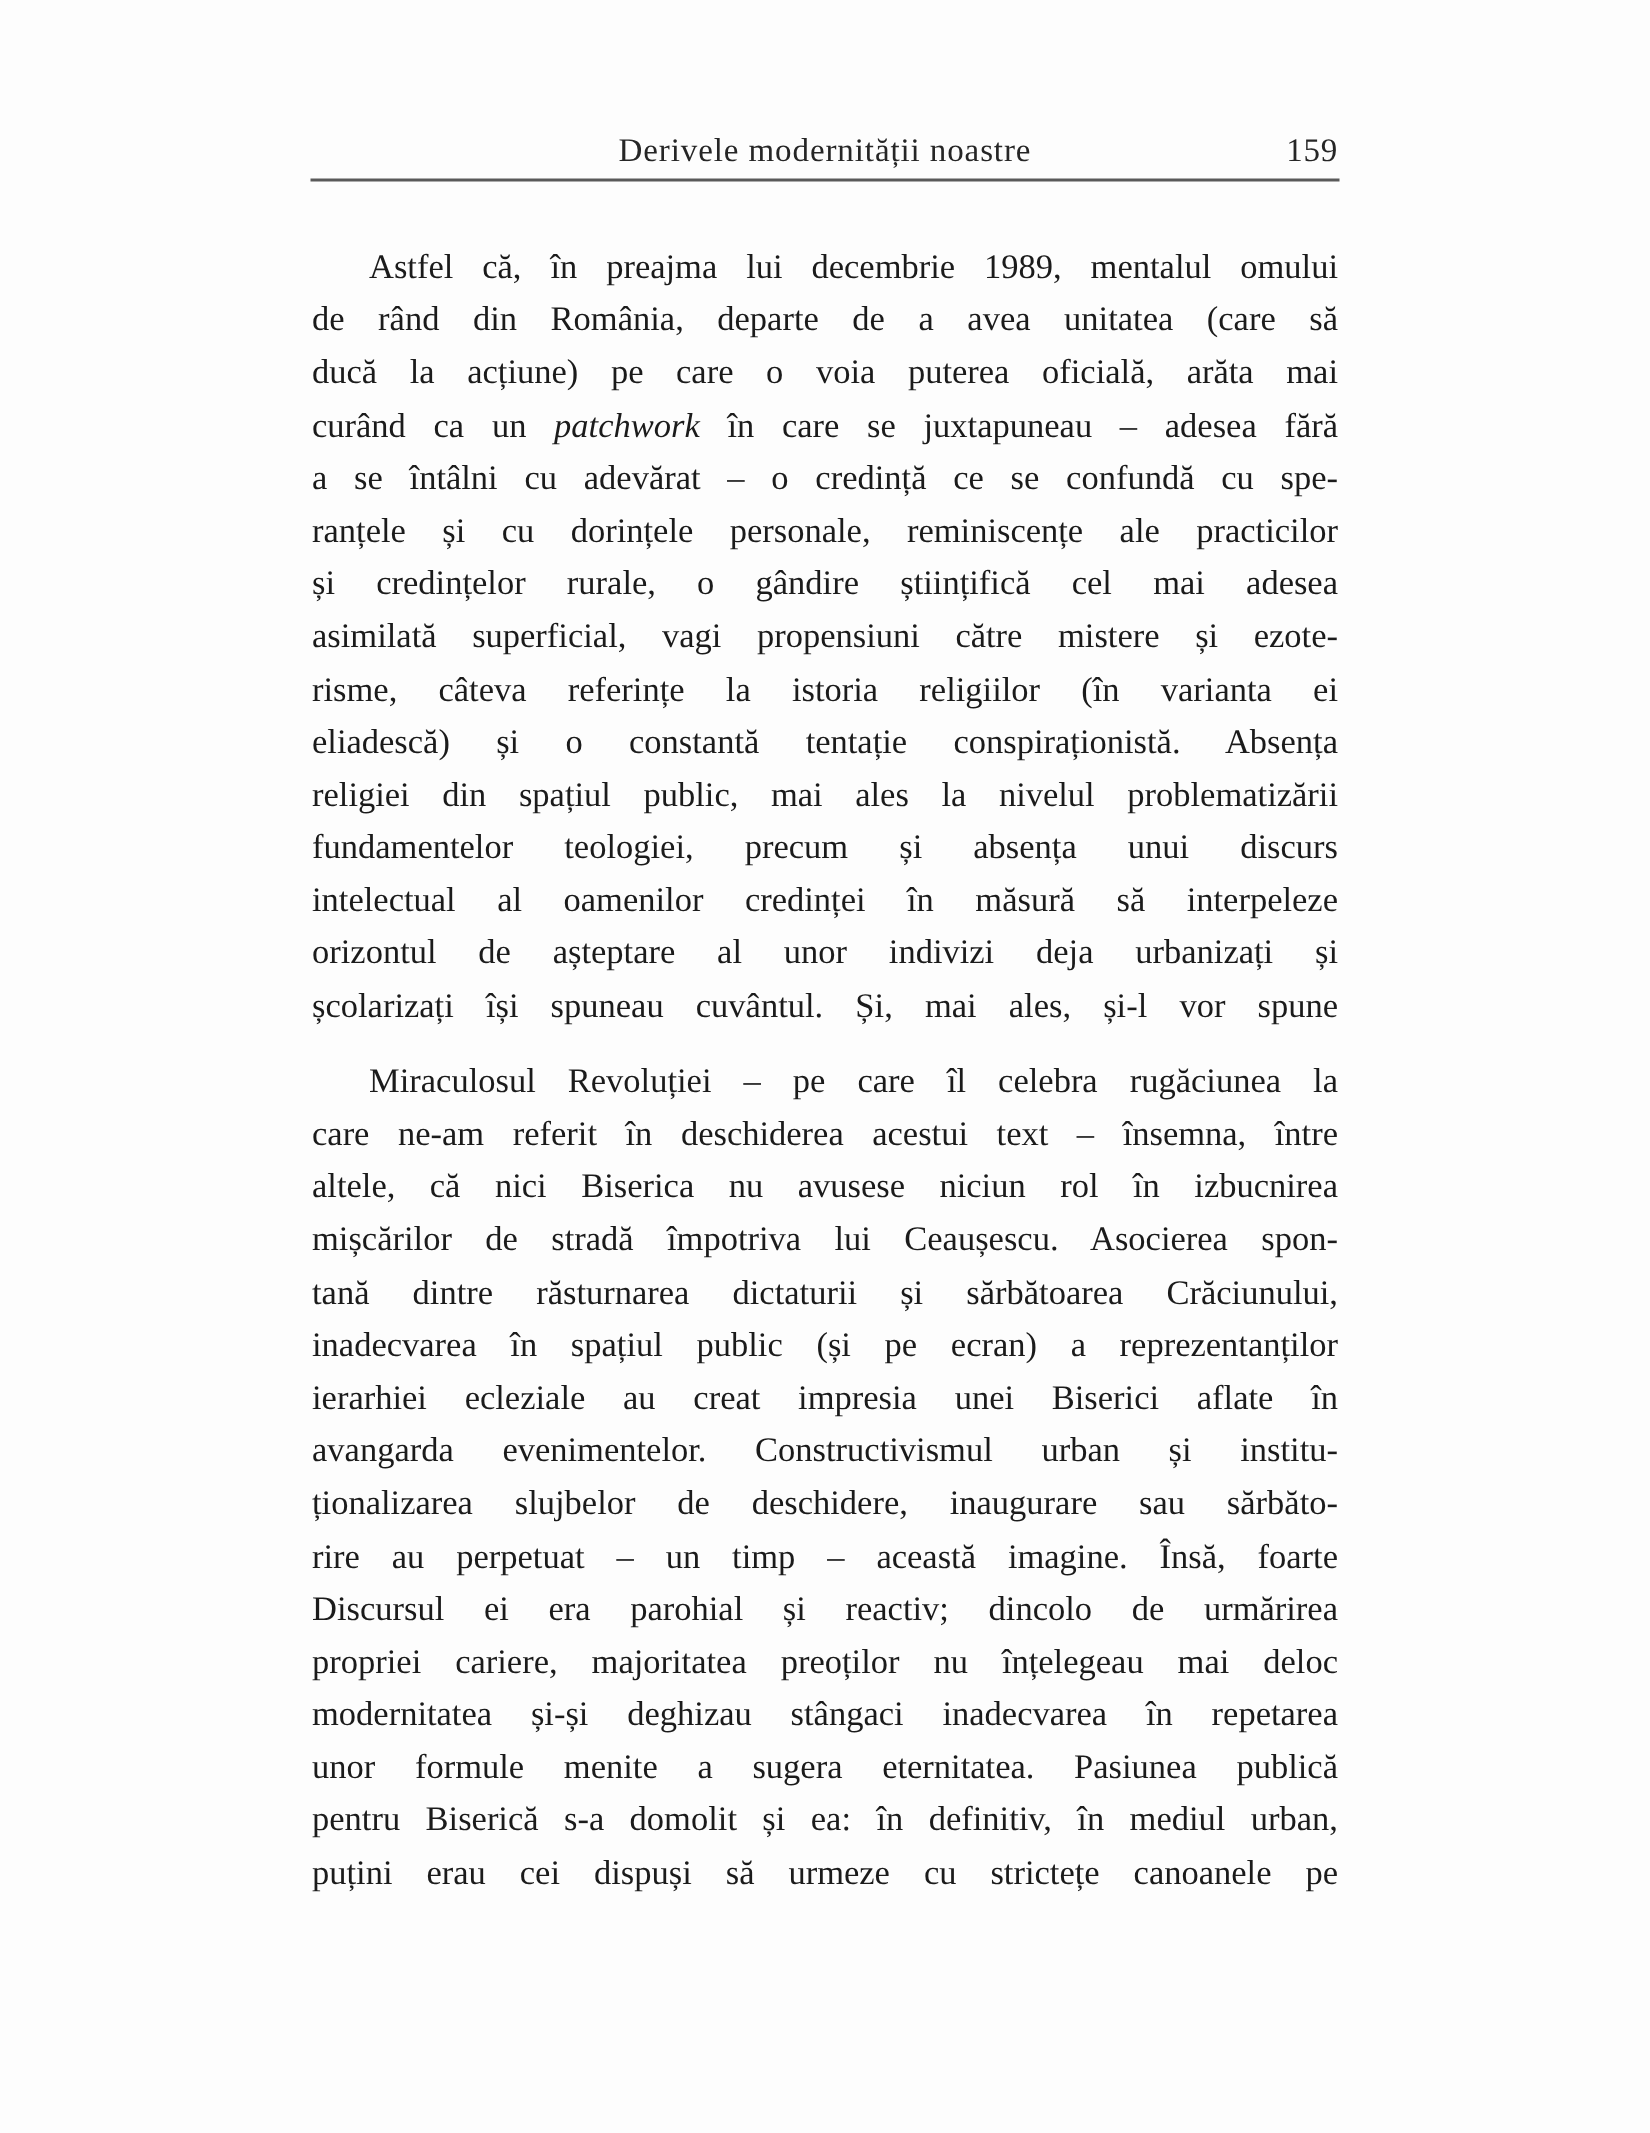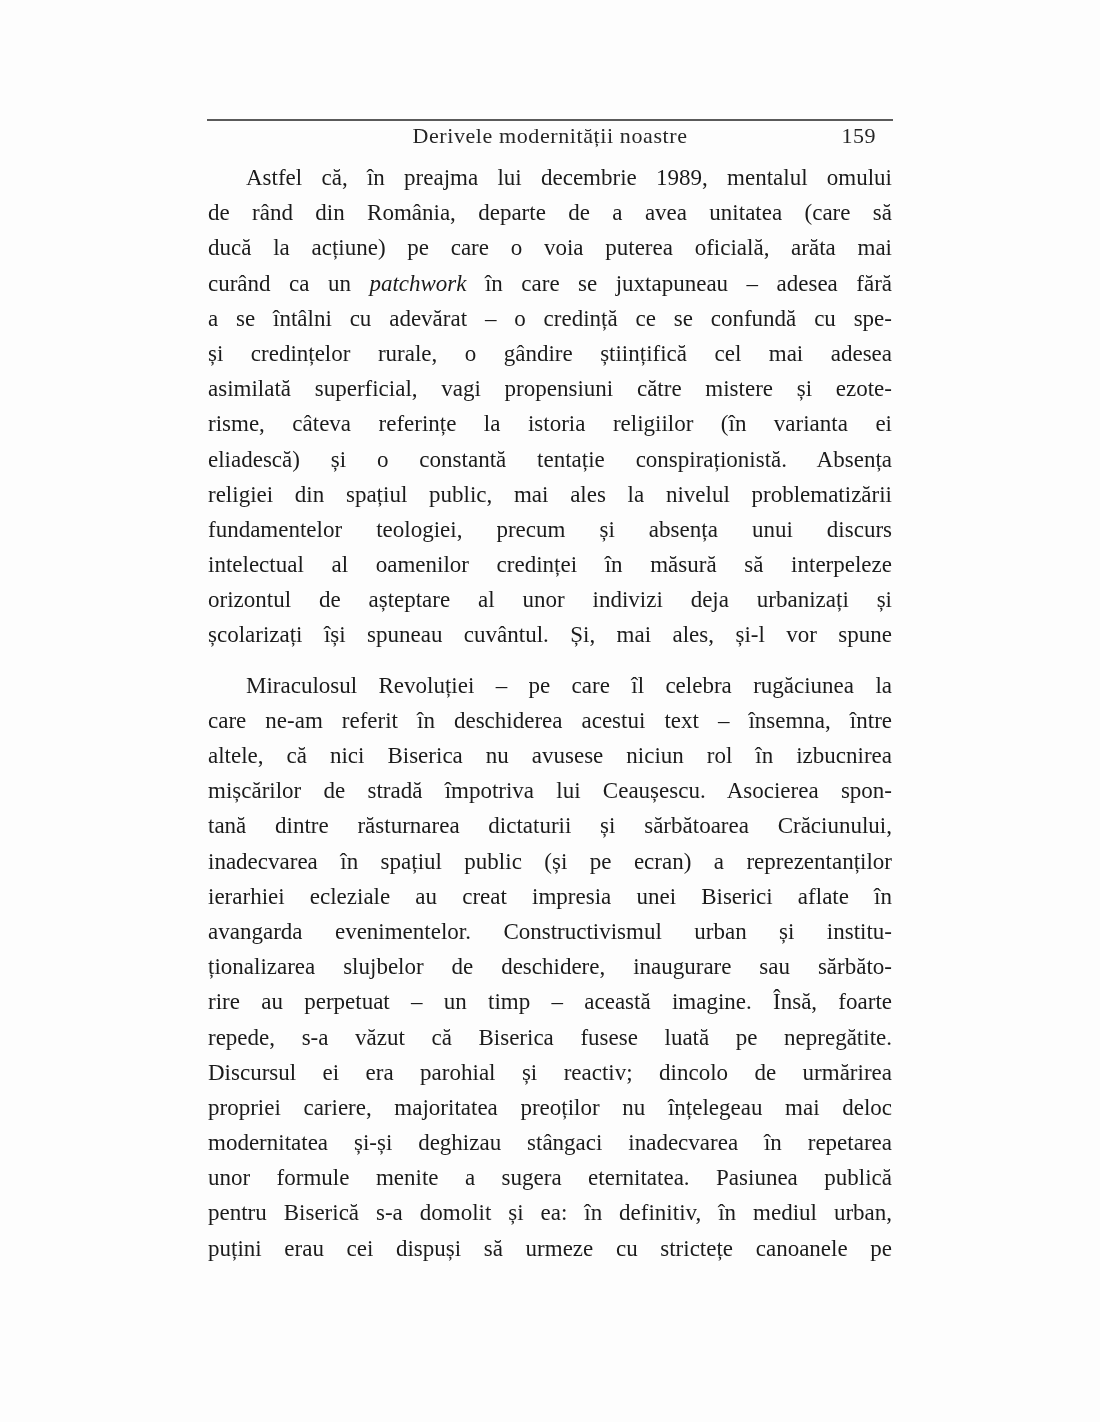--- a/index.html
+++ b/index.html
@@ -19,30 +19,29 @@
   }
   .running-head {
     position: absolute;
     top: 85px;
     left: 208px;
     width: 684px;
     height: 30px;
     font-size: 22px;
     line-height: 30px;
     color: #262626;
-    margin-top: 36px;
   }
   .running-title {
     display: block;
     text-align: center;
     letter-spacing: 0.6px;
   }
   .folio {
     position: absolute;
-    right: 16px;
+    right: 0;
     top: 0;
     letter-spacing: 0.5px;
     text-align: right;
   }
   .head-rule {
     position: absolute;
     top: 119px;
     left: 207px;
     width: 686px;
     height: 2px;
@@ -86,40 +85,40 @@
   </div>
 
   <div class="head-rule"></div>
 
   <div class="body-text">
       <div class="line indent"><span>Astfel că, în preajma lui decembrie 1989, mentalul omului</span></div>
       <div class="line"><span>de rând din România, departe de a avea unitatea (care să</span></div>
       <div class="line"><span>ducă la acțiune) pe care o voia puterea oficială, arăta mai</span></div>
       <div class="line"><span>curând ca un </span><span class="it">patchwork</span><span> în care se juxtapuneau – adesea fără</span></div>
       <div class="line"><span>a se întâlni cu adevărat – o credință ce se confundă cu spe-</span></div>
+      <div class="line"><span>ranțele și cu dorințele personale, reminiscențe ale practicilor</span></div>
       <div class="line"><span>și credințelor rurale, o gândire științifică cel mai adesea</span></div>
       <div class="line"><span>asimilată superficial, vagi propensiuni către mistere și ezote-</span></div>
       <div class="line"><span>risme, câteva referințe la istoria religiilor (în varianta ei</span></div>
       <div class="line"><span>eliadescă) și o constantă tentație conspiraționistă. Absența</span></div>
       <div class="line"><span>religiei din spațiul public, mai ales la nivelul problematizării</span></div>
       <div class="line"><span>fundamentelor teologiei, precum și absența unui discurs</span></div>
       <div class="line"><span>intelectual al oamenilor credinței în măsură să interpeleze</span></div>
       <div class="line"><span>orizontul de așteptare al unor indivizi deja urbanizați și</span></div>
       <div class="line"><span>școlarizați își spuneau cuvântul. Și, mai ales, și-l vor spune</span></div>
       <div class="line indent"><span>Miraculosul Revoluției – pe care îl celebra rugăciunea la</span></div>
       <div class="line"><span>care ne-am referit în deschiderea acestui text – însemna, între</span></div>
       <div class="line"><span>altele, că nici Biserica nu avusese niciun rol în izbucnirea</span></div>
       <div class="line"><span>mișcărilor de stradă împotriva lui Ceaușescu. Asocierea spon-</span></div>
       <div class="line"><span>tană dintre răsturnarea dictaturii și sărbătoarea Crăciunului,</span></div>
       <div class="line"><span>inadecvarea în spațiul public (și pe ecran) a reprezentanților</span></div>
       <div class="line"><span>ierarhiei ecleziale au creat impresia unei Biserici aflate în</span></div>
       <div class="line"><span>avangarda evenimentelor. Constructivismul urban și institu-</span></div>
       <div class="line"><span>ționalizarea slujbelor de deschidere, inaugurare sau sărbăto-</span></div>
       <div class="line"><span>rire au perpetuat – un timp – această imagine. Însă, foarte</span></div>
-      <div class="line"><span>repede, s-a văzut că Biserica fusese luată pe nepregătite.</span></div>
       <div class="line"><span>Discursul ei era parohial și reactiv; dincolo de urmărirea</span></div>
       <div class="line"><span>propriei cariere, majoritatea preoților nu înțelegeau mai deloc</span></div>
       <div class="line"><span>modernitatea și-și deghizau stângaci inadecvarea în repetarea</span></div>
       <div class="line"><span>unor formule menite a sugera eternitatea. Pasiunea publică</span></div>
       <div class="line"><span>pentru Biserică s-a domolit și ea: în definitiv, în mediul urban,</span></div>
       <div class="line"><span>puțini erau cei dispuși să urmeze cu strictețe canoanele pe</span></div>
     </div>
 
 </div>
 

